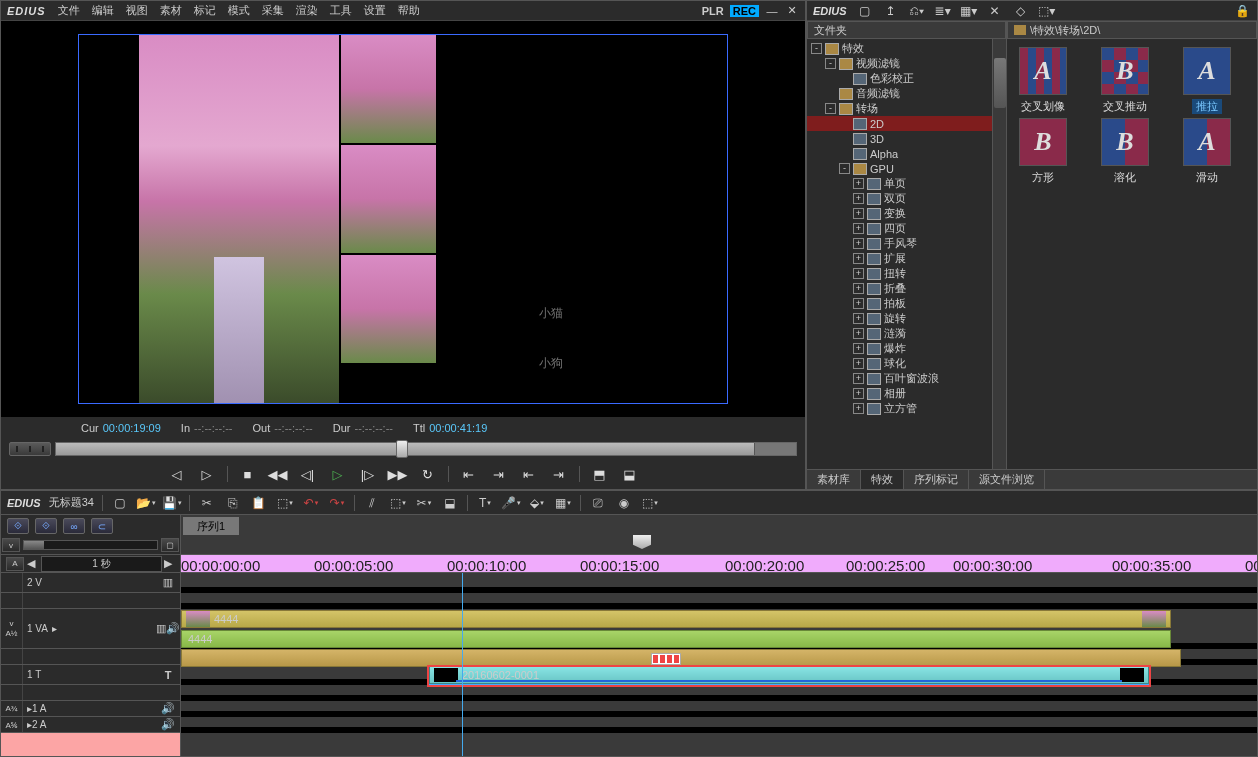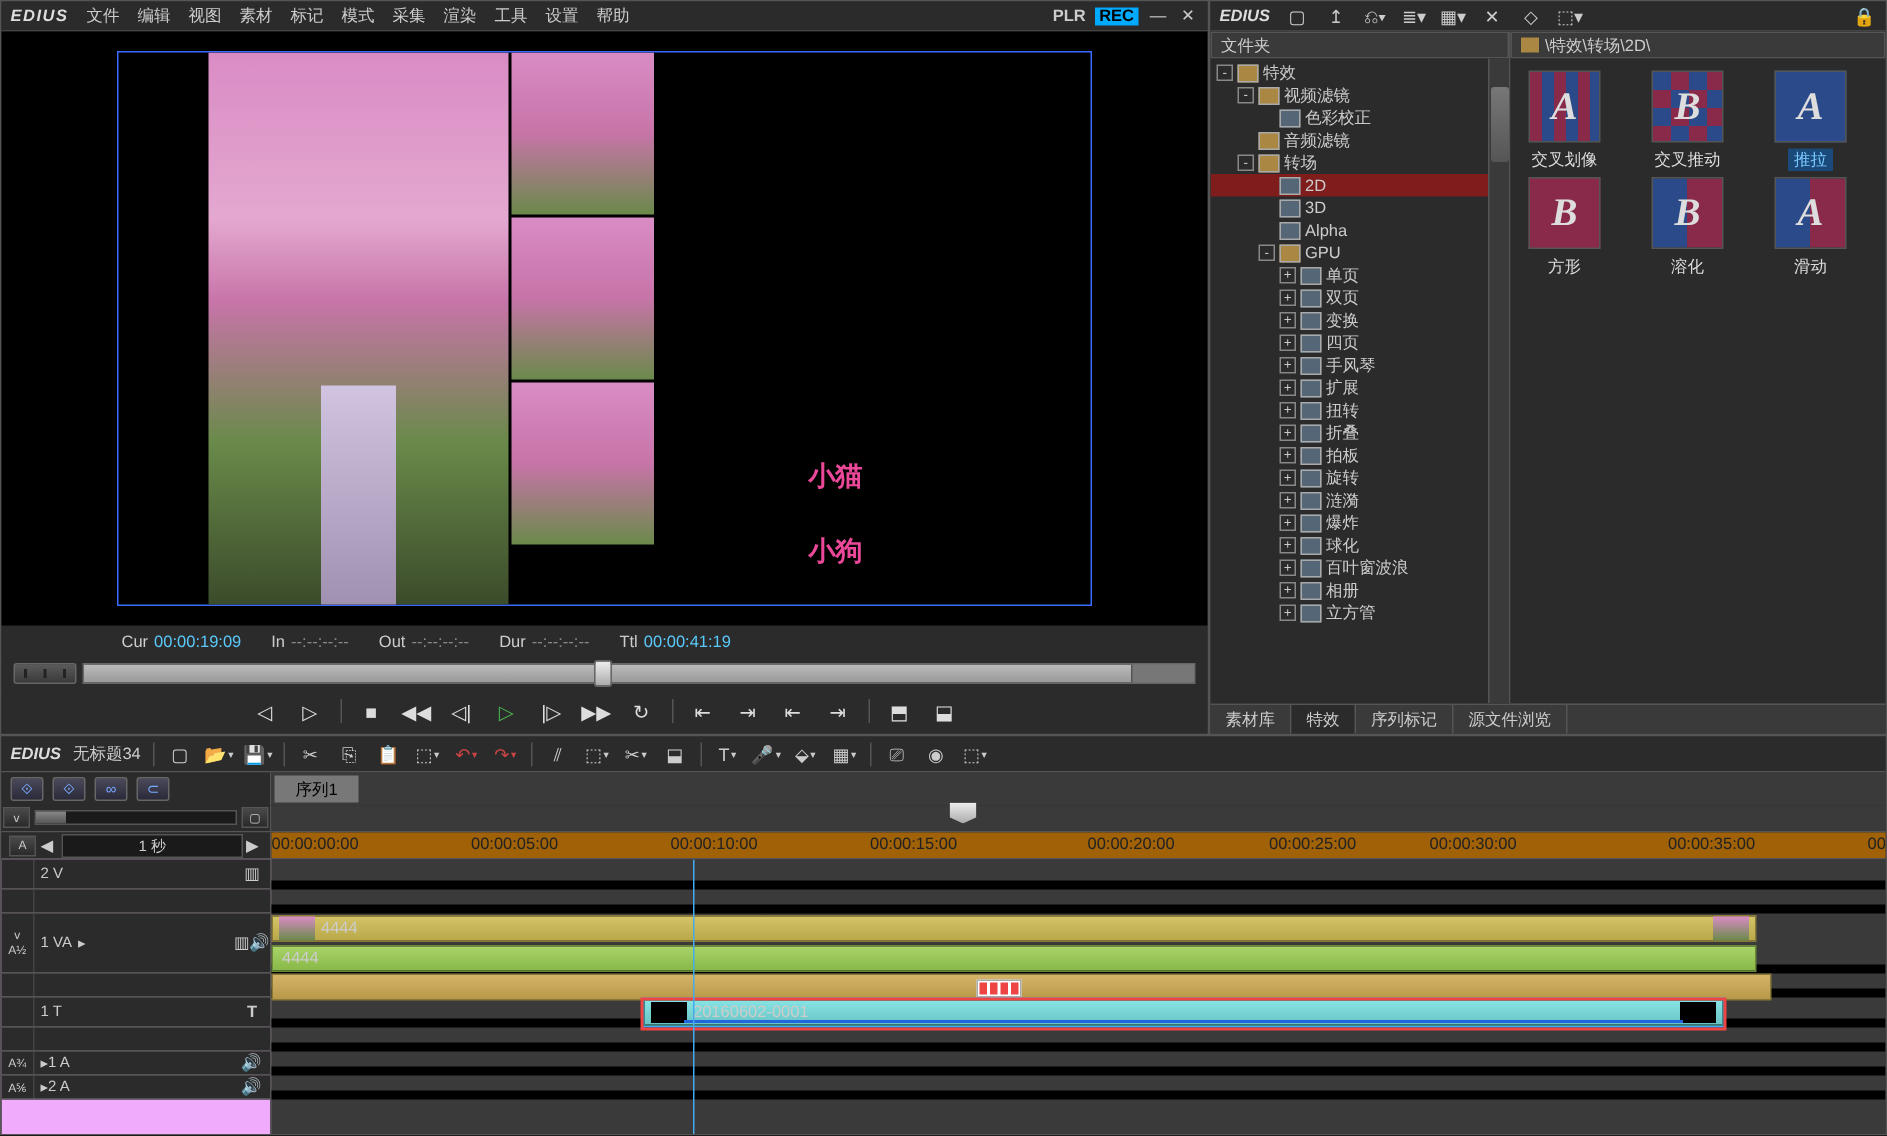--- a/index.html
+++ b/index.html
@@ -20,21 +20,21 @@
 .winbtn { width:14px; height:14px; display:inline-flex; align-items:center; justify-content:center; cursor:pointer; }
 
 
 .viewer-area { flex:1; background:#000; display:flex; align-items:center; justify-content:center; position:relative; padding:10px 40px; }
 .viewer-frame { width:650px; height:370px; border:1px solid #3a6aff; background:#000; position:relative; overflow:hidden; }
 .viewer-img-main { position:absolute; left:60px; top:0; width:200px; height:370px; background:linear-gradient(180deg,#d98cc4 0%,#e4a8d0 30%,#c774a8 45%,#6a8a4a 70%,#3a4a2a 100%); }
 .viewer-img-main::after{content:"";position:absolute;left:50%;top:60%;width:50px;height:40%;transform:translateX(-50%);background:linear-gradient(180deg,#d0c4e0,#a090b0);}
 .viewer-img-side1 { position:absolute; left:262px; top:0; width:95px; height:108px; background:linear-gradient(180deg,#d98cc4,#c774a8,#6a8a4a); }
 .viewer-img-side2 { position:absolute; left:262px; top:110px; width:95px; height:108px; background:linear-gradient(180deg,#d98cc4,#c774a8,#6a8a4a); }
 .viewer-img-side3 { position:absolute; left:262px; top:220px; width:95px; height:108px; background:linear-gradient(180deg,#d98cc4,#c774a8,#6a8a4a); }
-.viewer-text { position:absolute; color:#ec4899; font-size:18px; font-family:"SimSun";font-weight:bold; }
+.viewer-text { position:absolute; color:#737373; font-size:12px; font-family:"SimSun"; }
 .vt1 { left:460px; top:270px; }
 .vt2 { left:460px; top:320px; }
 
 
 .tc-row { height:22px; background:#2b2b2b; display:flex; align-items:center; padding:0 80px; gap:20px; font-family:monospace; font-size:11px; }
 .tc-row span.lab { color:#ccc; margin-right:4px; }
 .tc-row span.val { color:#5ac8fa; }
 .tc-row span.dim { color:#888; }
 
 
@@ -107,26 +107,26 @@
 .tl-chip { width:18px; height:14px; background:linear-gradient(#4a4a4a,#2a2a2a); border:1px solid #555; margin:1px; display:inline-flex; align-items:center; justify-content:center; font-size:8px; }
 .tl-zoom-track { flex:1; height:10px; background:#1a1a1a; border:1px solid #555; margin:3px 2px; position:relative; }
 .tl-zoom-thumb { position:absolute; left:0; width:20px; height:8px; background:linear-gradient(#888,#555); }
 .tl-ruler-wrap { flex:1; position:relative; background:#3a3a3a; }
 .tl-ruler-head { position:absolute; left:452px; top:-2px; width:18px; height:14px; background:linear-gradient(#eee,#aaa); clip-path:polygon(0 0,100% 0,100% 70%,50% 100%,0 70%); z-index:5; }
 
 .tl-ruler-row { height:18px; display:flex; border-bottom:1px solid #555; }
 .tl-ruler-left { width:180px; display:flex; align-items:center; background:#2b2b2b; border-right:1px solid #555; padding:0 4px; gap:2px; }
 .tl-ruler-left .nav{width:12px;cursor:pointer;}
 .tl-ruler-left .zval{flex:1;text-align:center;background:#1a1a1a;border:1px solid #555;font-size:10px;}
-.tl-ruler { flex:1; background:#a16207; position:relative; font-family:monospace; font-size:11px; color:#222; overflow:hidden; }
+.tl-ruler { flex:1; background:#f0abfc; position:relative; font-family:monospace; font-size:15px; color:#222; overflow:hidden; }
 .tl-tick { position:absolute; top:2px; }
 .tl-playhead { position:absolute; left:461px; top:0; width:1px; height:300px; background:#4ae; z-index:4; pointer-events:none; }
 
 .tl-tracks { flex:1; display:flex; position:relative; overflow:hidden; }
-.tl-track-headers { width:180px; background:#f0abfc; border-right:1px solid #555; }
+.tl-track-headers { width:180px; background:#fca5a5; border-right:1px solid #555; }
 .tl-track-content { flex:1; background:#3a3a3a; position:relative; }
 .track-hdr { display:flex; align-items:center; border-bottom:1px solid #555; background:#2b2b2b; }
 .track-hdr .col1{width:22px;display:flex;flex-direction:column;align-items:center;justify-content:center;gap:1px;font-size:8px;border-right:1px solid #444;height:100%;}
 .track-hdr .col2{flex:1;display:flex;align-items:center;padding:0 4px;font-size:10px;}
 .track-hdr .col3{width:24px;display:flex;align-items:center;justify-content:center;}
 .track-row { border-bottom:6px solid #000000; position:relative; }
 .th-16{height:16px}.th-20{height:20px}.th-40{height:40px}
 
 .clip-video { position:absolute; left:0; top:1px; height:18px; background:linear-gradient(#d4c468,#b8a848); border:1px solid #887838; display:flex; align-items:center; }
 .clip-video .cthumb{width:24px;height:16px;background:linear-gradient(#d98cc4,#6a8a4a);margin:0 4px;}

